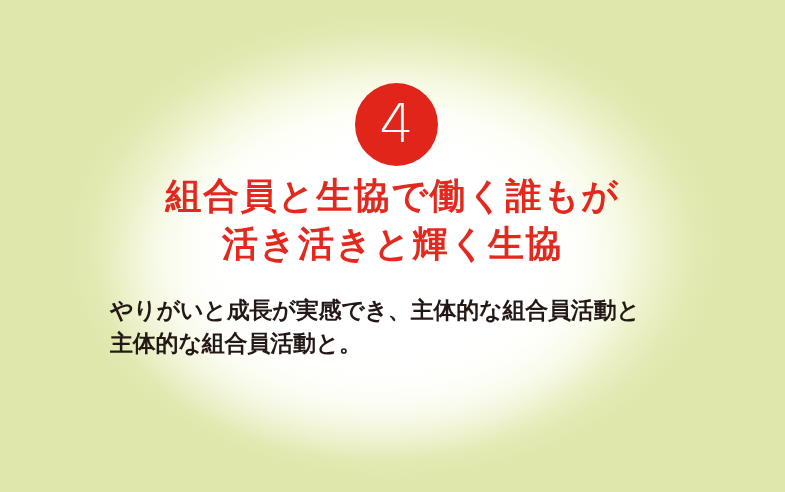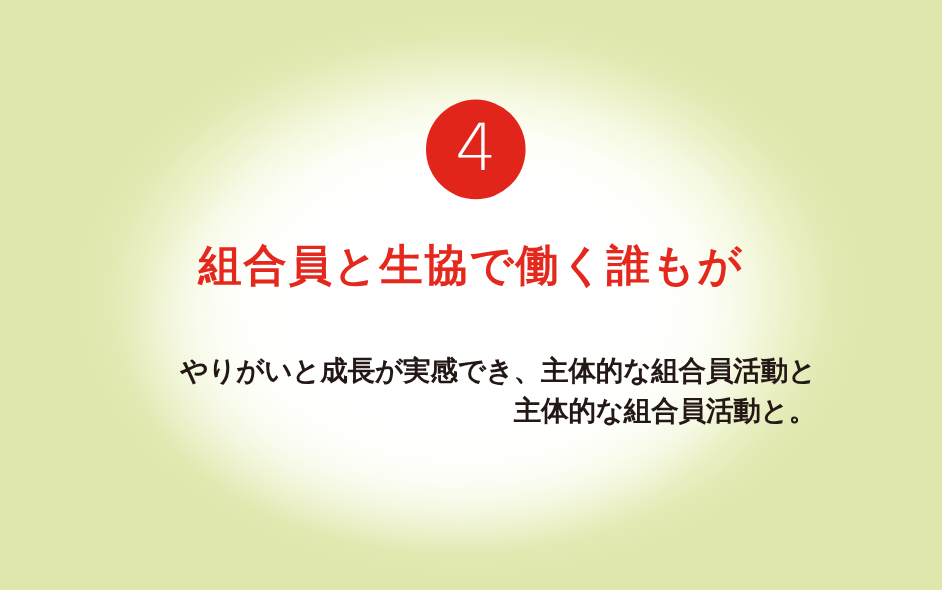--- a/index.html
+++ b/index.html
@@ -91,21 +91,21 @@
     line-height: 1;
     letter-spacing: 0;
     position: relative;
     top: -1px;
   }
 
   
   .headline {
     position: absolute;
     left: 0;
-    top: 198px;
+    top: 172px;
     width: 785px;
     text-align: center;
     color: #e4281d;
     font-family: "DejaVu Sans", "Liberation Sans", sans-serif;
     font-weight: bold;
     font-size: 36px;
     line-height: 48px;
     letter-spacing: 1.5px;
   }
 
@@ -119,21 +119,21 @@
     position: absolute;
     left: 110px;
     top: 294px;
     width: 570px;
     color: #231815;
     font-family: "DejaVu Sans", "Liberation Sans", sans-serif;
     font-weight: bold;
     font-size: 23px;
     line-height: 33px;
     letter-spacing: -0.2px;
-    text-align: right;
+    text-align: left;
   }
 
   .body-line {
     display: block;
     white-space: nowrap;
   }
 </style>
 </head>
 <body>
 
@@ -143,20 +143,21 @@
   <div class="bg-glow2"></div>
 
   <div class="content">
 
     <div class="badge">
       <span class="badge-number">4</span>
     </div>
 
     <div class="headline">
       <span class="headline-line">組合員と生協で働く誰もが</span>
+      <span class="headline-line">活き活きと輝く生協</span>
     </div>
 
     <div class="body-copy">
       <span class="body-line">やりがいと成長が実感でき、主体的な組合員活動と</span>
       <span class="body-line">主体的な組合員活動と。</span>
     </div>
 
   </div>
 </div>
 

